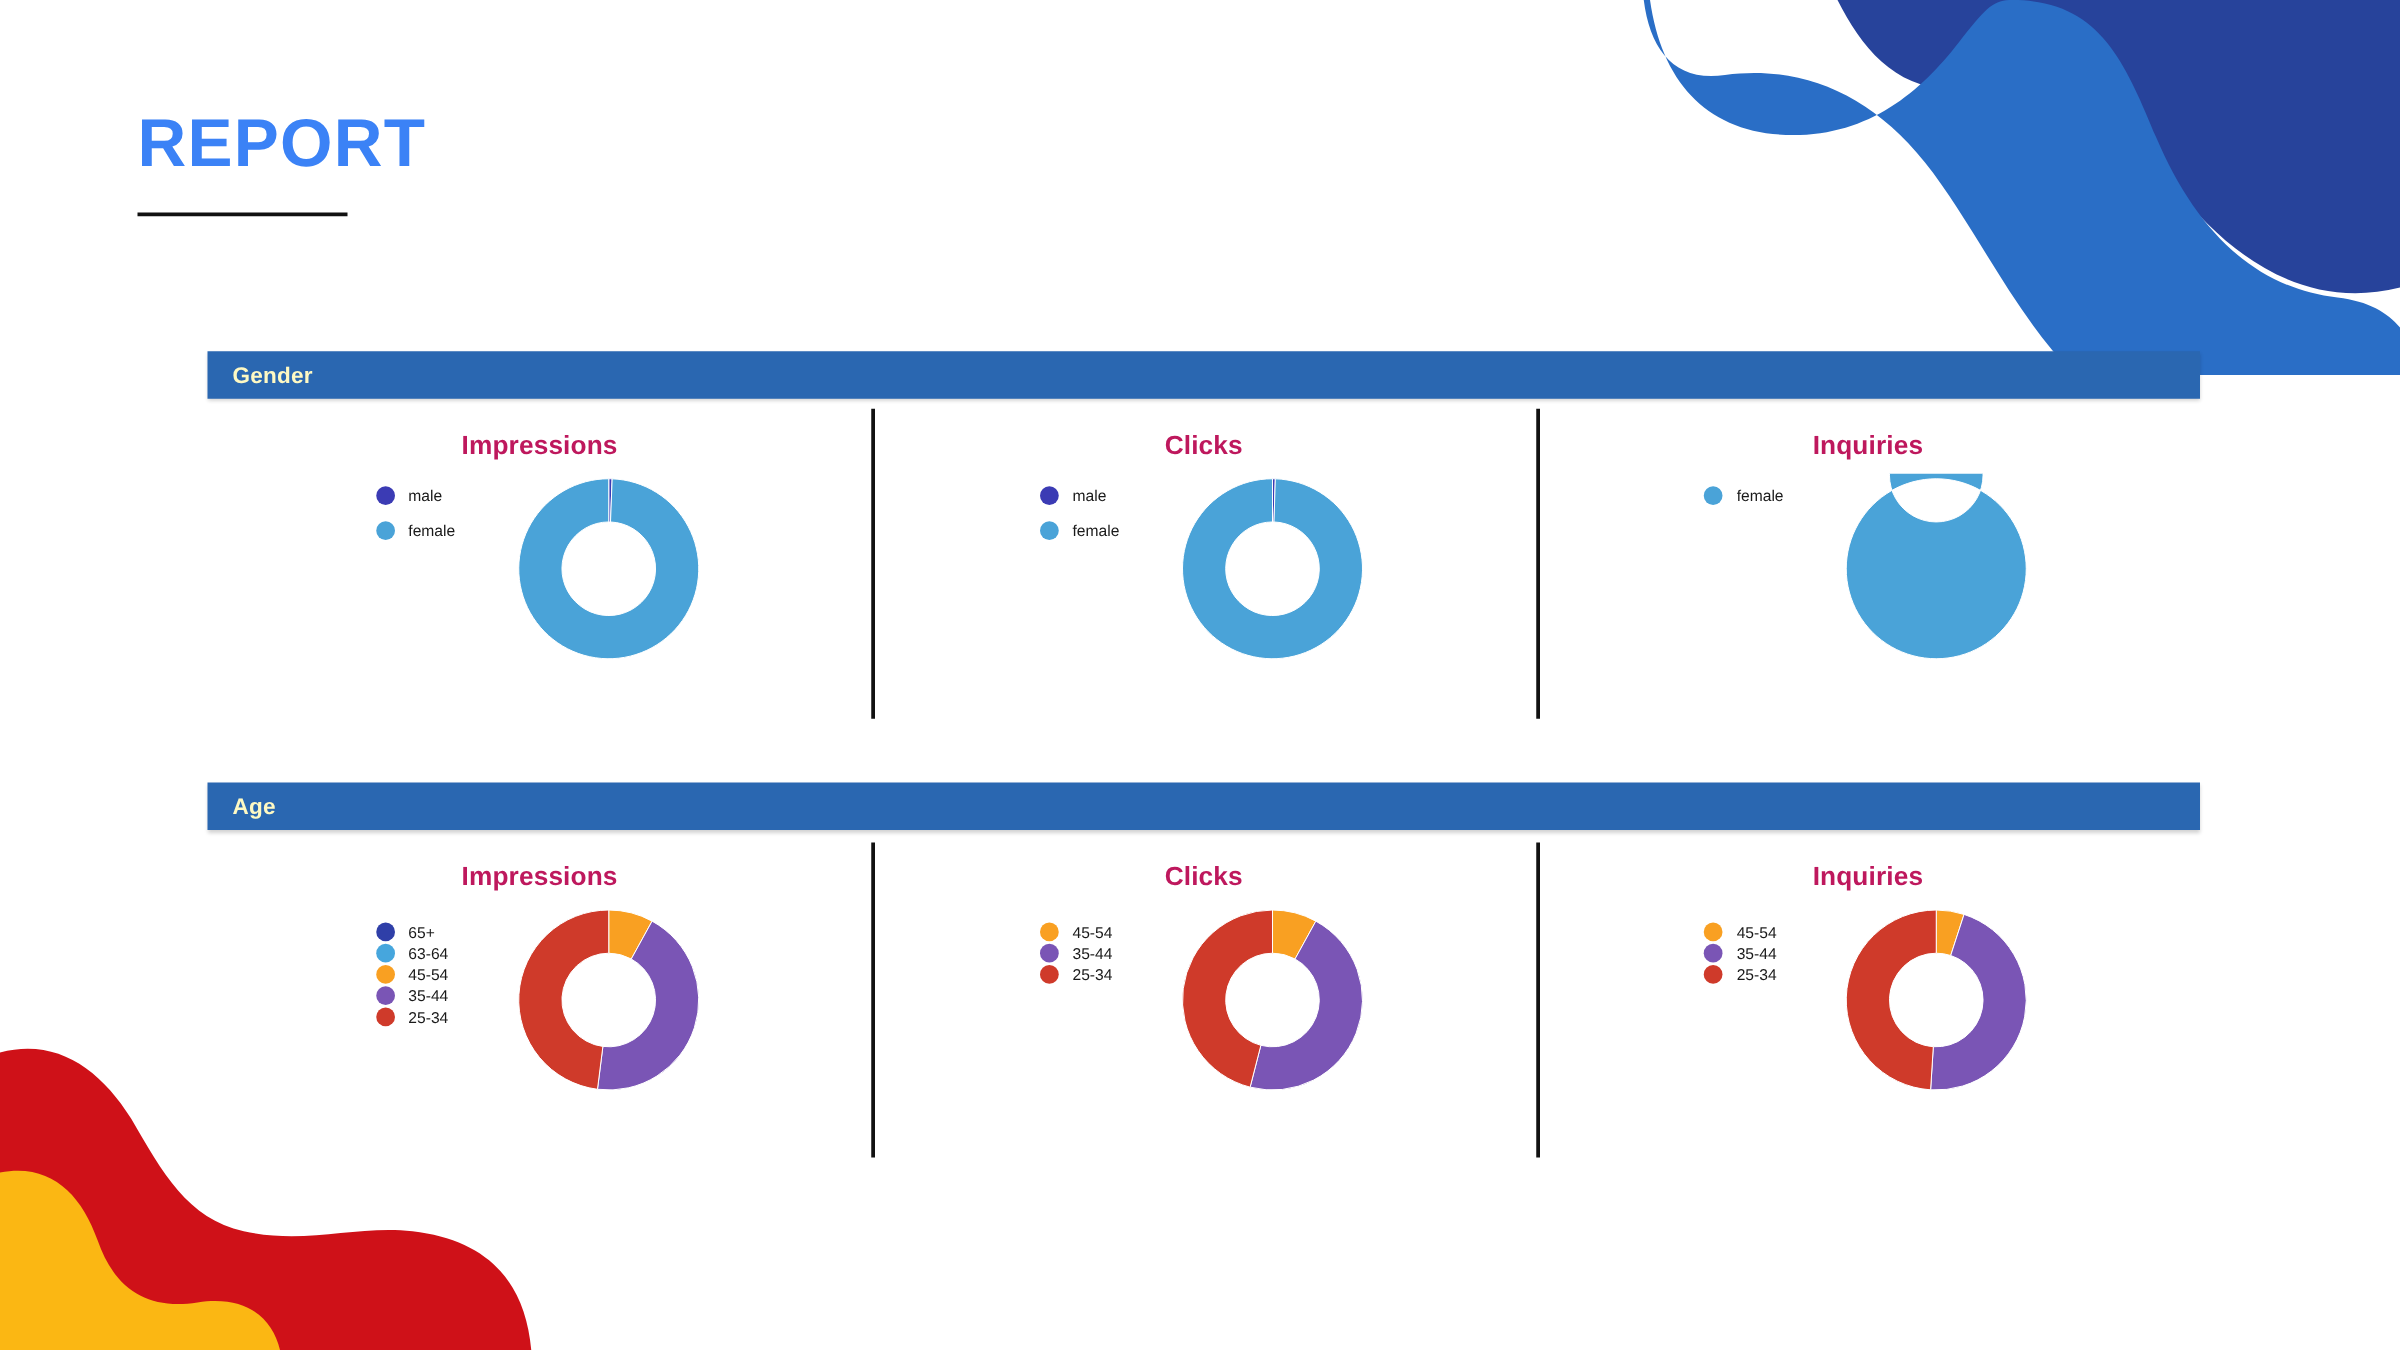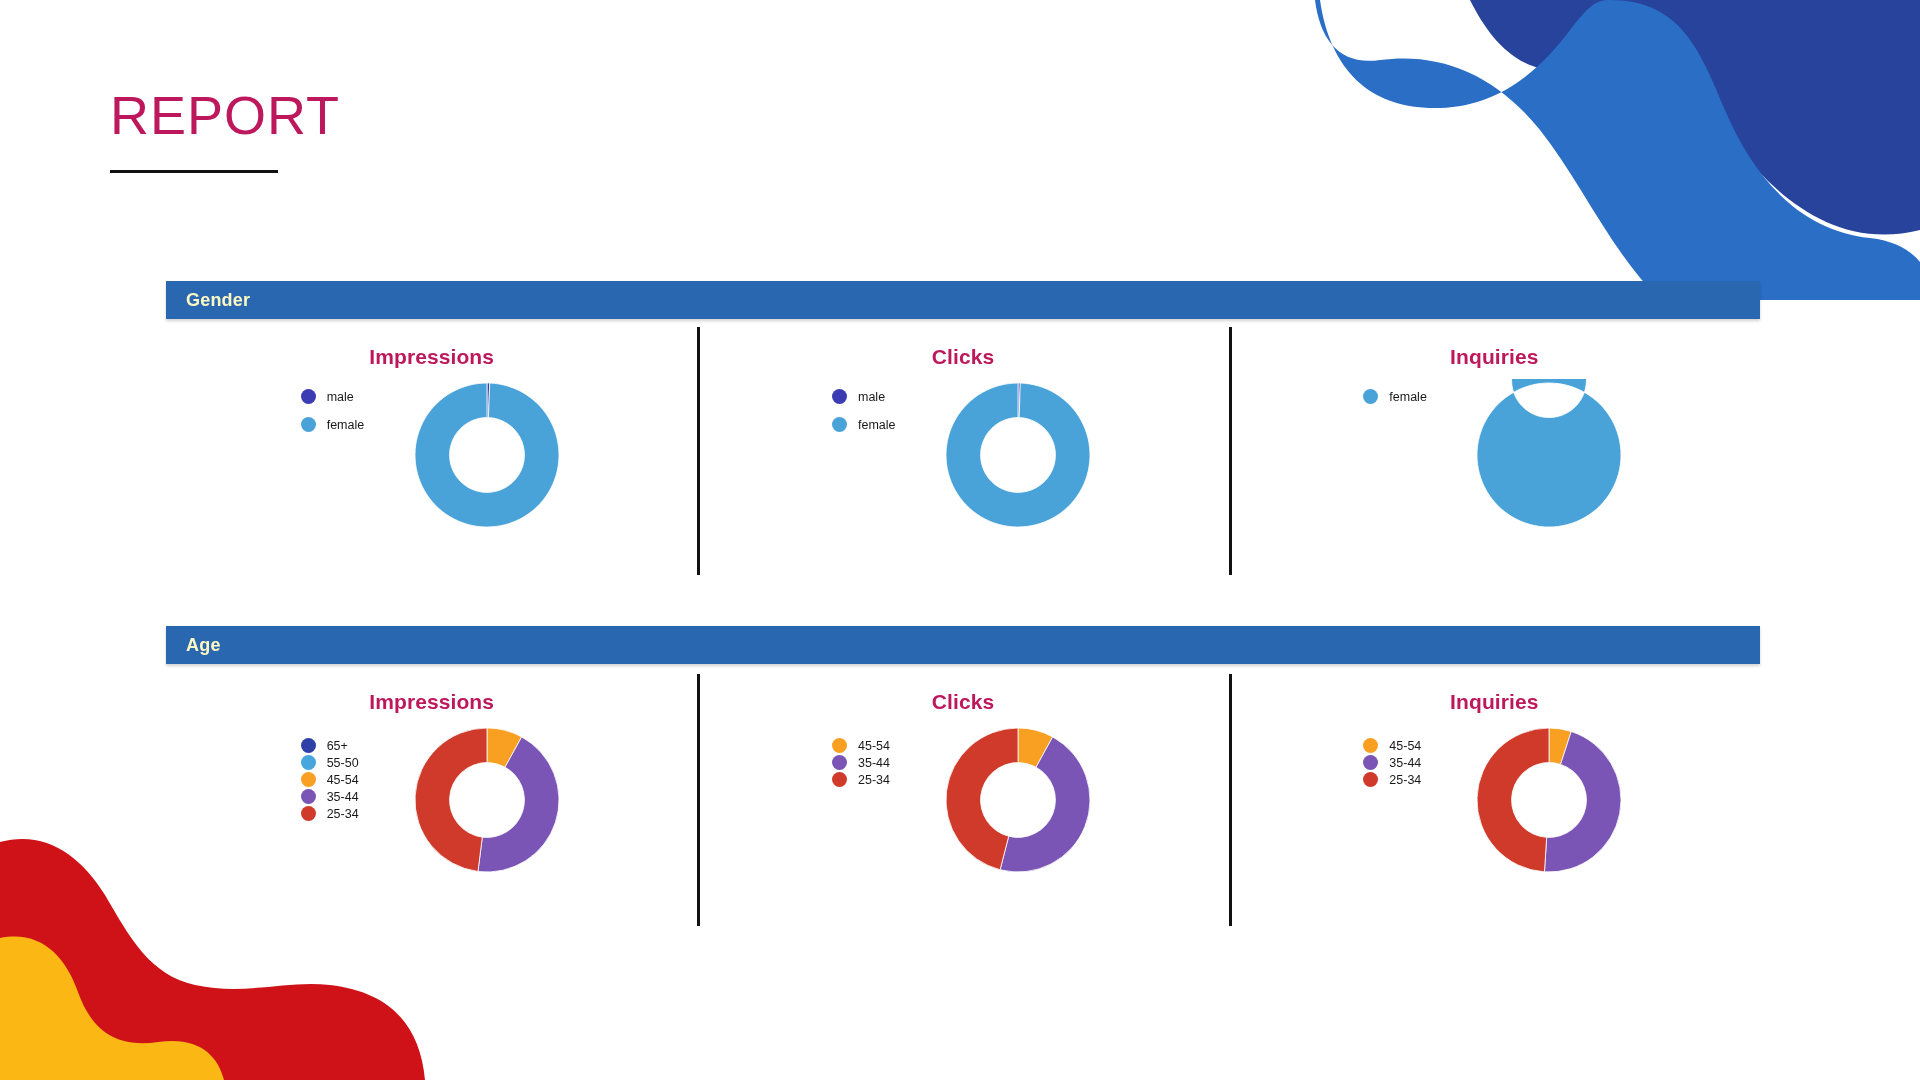--- a/index.html
+++ b/index.html
@@ -13,23 +13,23 @@
 
   
   .deco { position:absolute; pointer-events:none; }
   #deco-tr { top:0; right:0; width:780px; height:300px; }
   #deco-bl { bottom:0; left:0; width:460px; height:260px; }
 
   
   #title-block { position:absolute; left:110px; top:88px; }
   #page-title {
     font-size:54px;
-    font-weight:normal;
+    font-weight:bold;
     letter-spacing:1px;
-    color:#be185d;
+    color:#3b82f6;
     line-height:1;
   }
   #title-rule {
     width:168px;
     height:3px;
     background:#111111;
     margin-top:28px;
   }
 
   
@@ -212,21 +212,21 @@
     <div class="chart-col">
       <div class="chart-title">Impressions</div>
       <div class="chart-body">
         <div class="legend">
           <div class="legend-item">
             <span class="legend-swatch" style="background:#2f3fa8"></span>
             <span class="legend-label">65+</span>
           </div>
           <div class="legend-item">
             <span class="legend-swatch" style="background:#46a6dd"></span>
-            <span class="legend-label">55-50</span>
+            <span class="legend-label">63-64</span>
           </div>
           <div class="legend-item">
             <span class="legend-swatch" style="background:#f9a022"></span>
             <span class="legend-label">45-54</span>
           </div>
           <div class="legend-item">
             <span class="legend-swatch" style="background:#7a55b5"></span>
             <span class="legend-label">35-44</span>
           </div>
           <div class="legend-item">

